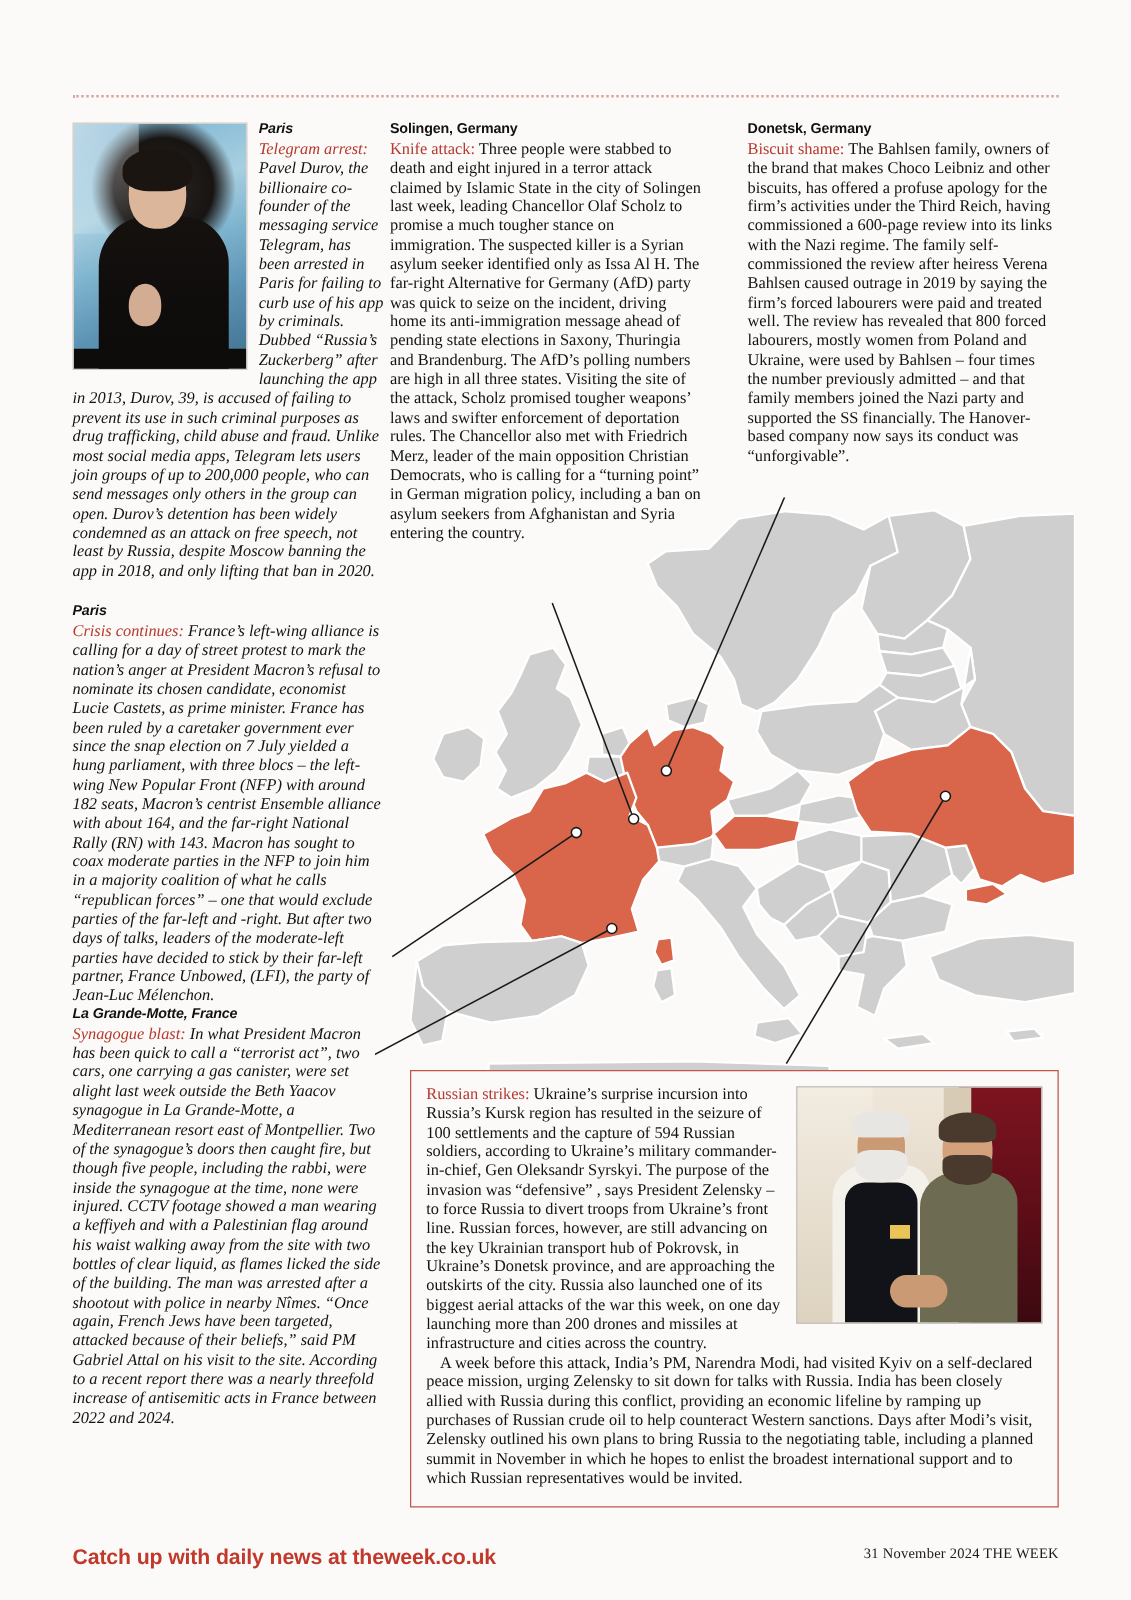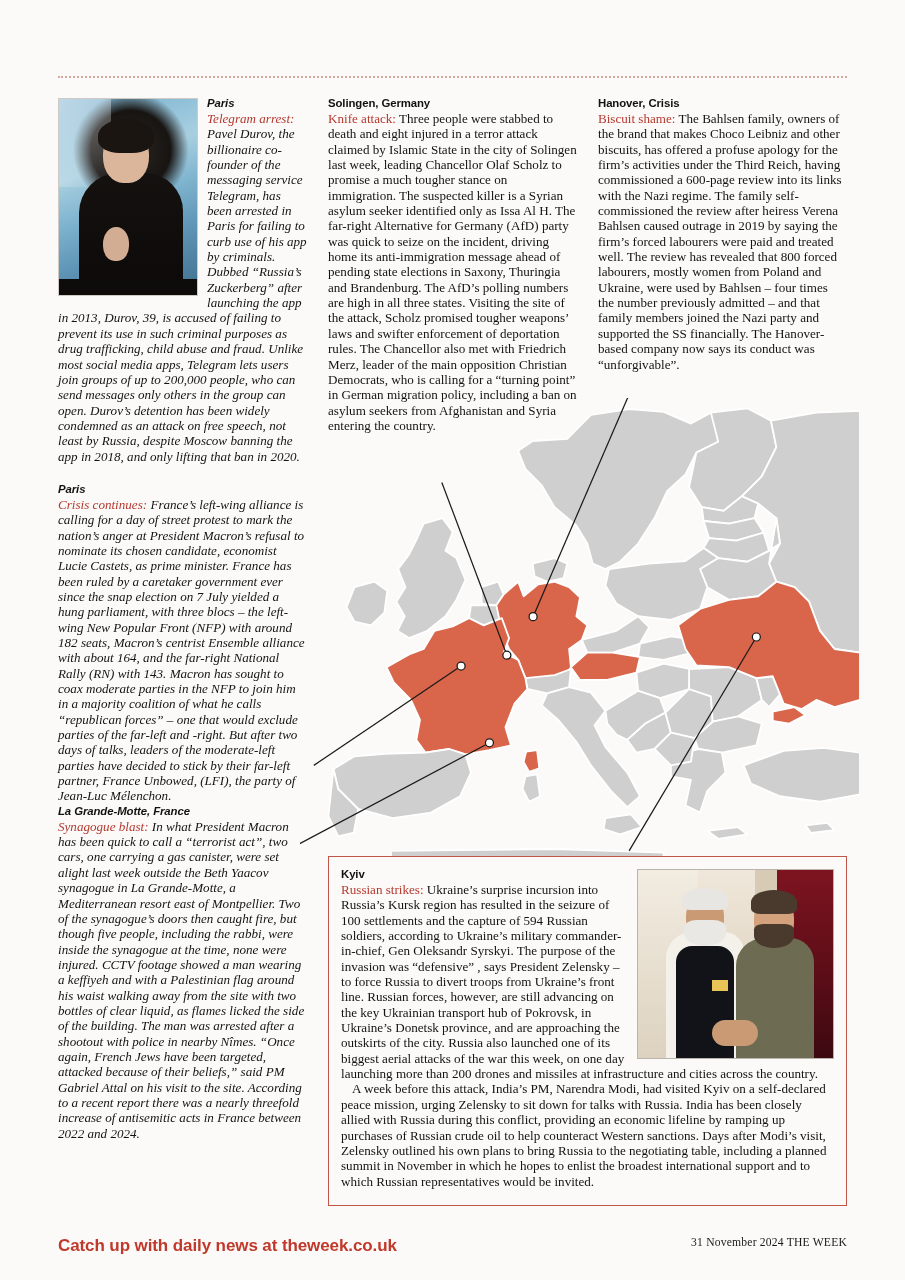--- a/index.html
+++ b/index.html
@@ -29,21 +29,21 @@
     color:#c0564a;letter-spacing:.5px;
   }
   .mast-rule{
     position:absolute;left:58px;top:76px;width:789px;height:0;
     border-top:2px dotted #d8a79f;
   }
 
   
   .col{position:absolute;width:249px;}
   .col1{left:58px;}
-  .col2{left:328px;}
+  .col2{left:312px;}
   .col3{left:598px;}
 
   .art{margin-bottom:0;}
   .kicker{
     font-family:"Liberation Sans", sans-serif;
     font-weight:700;font-size:11.4px;line-height:14px;
     color:#111;margin:0 0 1px 0;letter-spacing:-.1px;
   }
   .body{
     font-family:"Liberation Serif", serif;
@@ -283,21 +283,21 @@
 
   <div class="col col2" style="top:96px;">
     <div class="art">
       <div class="kicker">Solingen, Germany</div>
       <p class="body"><span class="lead">Knife attack:</span><span> Three people were stabbed to death and eight injured in a terror attack claimed by Islamic State in the city of Solingen last week, leading Chancellor Olaf Scholz to promise a much tougher stance on immigration. The suspected killer is a Syrian asylum seeker identified only as Issa Al H. The far-right Alternative for Germany (AfD) party was quick to seize on the incident, driving home its anti-immigration message ahead of pending state elections in Saxony, Thuringia and Brandenburg. The AfD’s polling numbers are high in all three states. Visiting the site of the attack, Scholz promised tougher weapons’ laws and swifter enforcement of deportation rules. The Chancellor also met with Friedrich Merz, leader of the main opposition Christian Democrats, who is calling for a “turning point” in German migration policy, including a ban on asylum seekers from Afghanistan and Syria entering the country.</span></p>
     </div>
   </div>
 
   <div class="col col3" style="top:96px;">
     <div class="art">
-      <div class="kicker">Hanover, Crisis</div>
+      <div class="kicker">Donetsk, Germany</div>
       <p class="body"><span class="lead">Biscuit shame:</span><span> The Bahlsen family, owners of the brand that makes Choco Leibniz and other biscuits, has offered a profuse apology for the firm’s activities under the Third Reich, having commissioned a 600-page review into its links with the Nazi regime. The family self-commissioned the review after heiress Verena Bahlsen caused outrage in 2019 by saying the firm’s forced labourers were paid and treated well. The review has revealed that 800 forced labourers, mostly women from Poland and Ukraine, were used by Bahlsen – four times the number previously admitted – and that family members joined the Nazi party and supported the SS financially. The Hanover-based company now says its conduct was “unforgivable”.</span></p>
     </div>
   </div>
 
   <div class="kyivbox">
     <div class="kyiv-photo">
       <div class="kp-wall"></div>
       <div class="kp-curtain"></div>
       <div class="kp-door"></div>
       <div class="kp-modi-body"></div>
@@ -305,21 +305,20 @@
       <div class="kp-pocket"></div>
       <div class="kp-modi-head"></div>
       <div class="kp-modi-beard"></div>
       <div class="kp-modi-hair"></div>
       <div class="kp-zel-body"></div>
       <div class="kp-zel-head"></div>
       <div class="kp-zel-beard"></div>
       <div class="kp-zel-hair"></div>
       <div class="kp-hands"></div>
     </div>
-    <div class="kicker">Kyiv</div>
     <p class="body"><span class="lead">Russian strikes:</span><span> Ukraine’s surprise incursion into Russia’s Kursk region has resulted in the seizure of 100 settlements and the capture of 594 Russian soldiers, according to Ukraine’s military commander-in-chief, Gen Oleksandr Syrskyi. The purpose of the invasion was “defensive” , says President Zelensky – to force Russia to divert troops from Ukraine’s front line. Russian forces, however, are still advancing on the key Ukrainian transport hub of Pokrovsk, in Ukraine’s Donetsk province, and are approaching the outskirts of the city. Russia also launched one of its biggest aerial attacks of the war this week, on one day launching more than 200 drones and missiles at infrastructure and cities across the country.</span></p>
     <p class="body" style="margin-top:0;text-indent:11px;">A week before this attack, India’s PM, Narendra Modi, had visited Kyiv on a self-declared peace mission, urging Zelensky to sit down for talks with Russia. India has been closely allied with Russia during this conflict, providing an economic lifeline by ramping up purchases of Russian crude oil to help counteract Western sanctions. Days after Modi’s visit, Zelensky outlined his own plans to bring Russia to the negotiating table, including a planned summit in November in which he hopes to enlist the broadest international support and to which Russian representatives would be invited.</p>
   </div>
 
   <div class="footer-left">Catch up with daily news at theweek.co.uk</div>
   <div class="footer-right">31 November 2024  THE WEEK</div>
 
 </div>
 
 </body></html>

